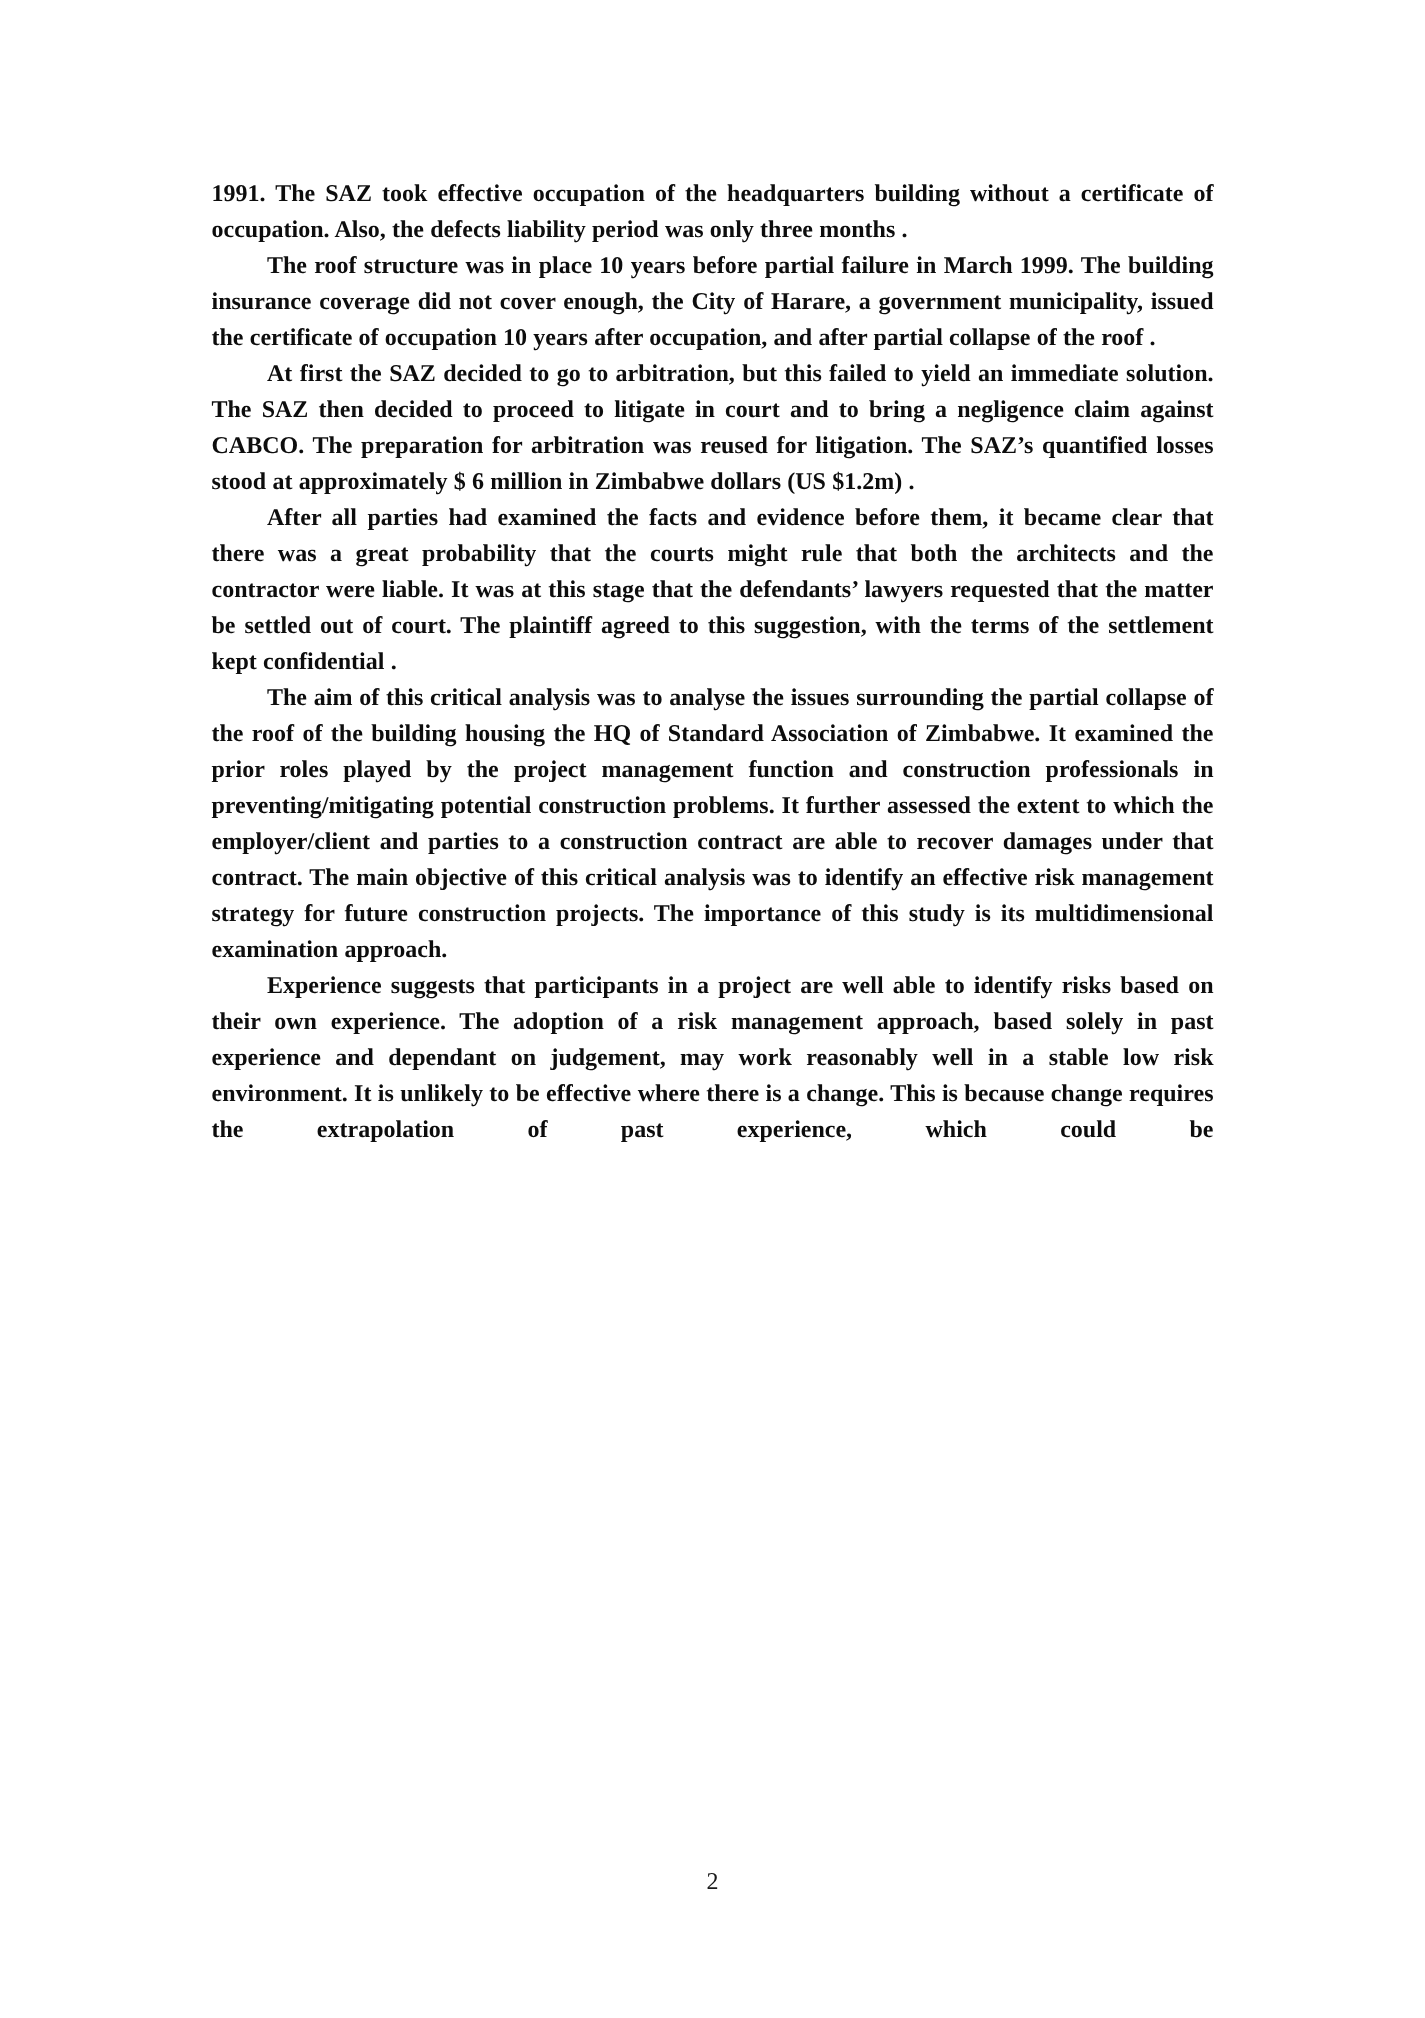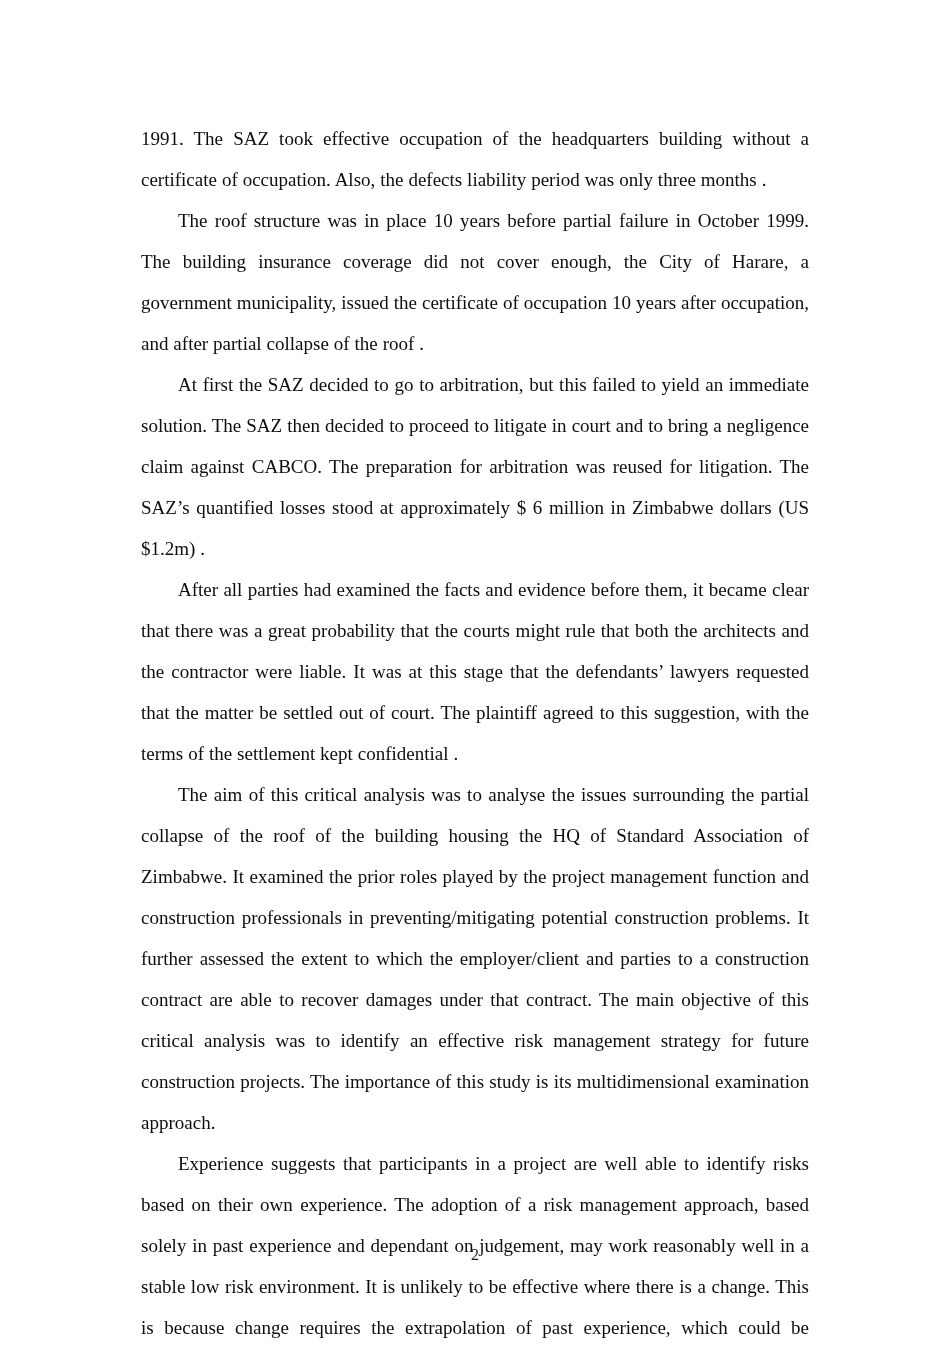--- a/index.html
+++ b/index.html
@@ -22,28 +22,29 @@
 
   .text-column {
     position: absolute;
     left: 141px;
     top: 118px;
     width: 668px;
   }
 
   .para {
     margin: 0;
-    font-size: 19px;
-    line-height: 41px;
+    font-size: 16px;
+    line-height: 24px;
     text-align: justify;
     text-justify: inter-word;
     text-indent: 37px;
     hyphens: none;
     -webkit-hyphens: none;
     word-spacing: 0.01em;
+    font-weight: bold;
   }
 
   
   .para.continuation {
     text-indent: 0;
   }
 
   
   .para.full-justify {
     text-align-last: justify;
@@ -62,21 +63,21 @@
 </style>
 </head>
 <body>
 
 <div class="page">
 
   <div class="text-column">
 
     <p class="para continuation">1991. The SAZ took effective occupation of the headquarters building without a certificate of occupation. Also, the defects liability period was only three months .</p>
 
-    <p class="para">The roof structure was in place 10 years before partial failure in October 1999. The building insurance coverage did not cover enough, the City of Harare, a government municipality, issued the certificate of occupation 10 years after occupation, and after partial collapse of the roof .</p>
+    <p class="para">The roof structure was in place 10 years before partial failure in March 1999. The building insurance coverage did not cover enough, the City of Harare, a government municipality, issued the certificate of occupation 10 years after occupation, and after partial collapse of the roof .</p>
 
     <p class="para">At first the SAZ decided to go to arbitration, but this failed to yield an immediate solution. The SAZ then decided to proceed to litigate in court and to bring a negligence claim against CABCO. The preparation for arbitration was reused for litigation. The SAZ’s quantified losses stood at approximately $ 6 million in Zimbabwe dollars (US $1.2m) .</p>
 
     <p class="para">After all parties had examined the facts and evidence before them, it became clear that there was a great probability that the courts might rule that both the architects and the contractor were liable. It was at this stage that the defendants’ lawyers requested that the matter be settled out of court. The plaintiff agreed to this suggestion, with the terms of the settlement kept confidential .</p>
 
     <p class="para">The aim of this critical analysis was to analyse the issues surrounding the partial collapse of the roof of the building housing the HQ of Standard Association of Zimbabwe. It examined the prior roles played by the project management function and construction professionals in preventing/mitigating potential construction problems. It further assessed the extent to which the employer/client and parties to a construction contract are able to recover damages under that contract. The main objective of this critical analysis was to identify an effective risk management strategy for future construction projects. The importance of this study is its multidimensional examination approach.</p>
 
     <p class="para full-justify">Experience suggests that participants in a project are well able to identify risks based on their own experience. The adoption of a risk management approach, based solely in past experience and dependant on judgement, may work reasonably well in a stable low risk environment. It is unlikely to be effective where there is a change. This is because change requires the extrapolation of past experience, which could be</p>
 
   </div>

